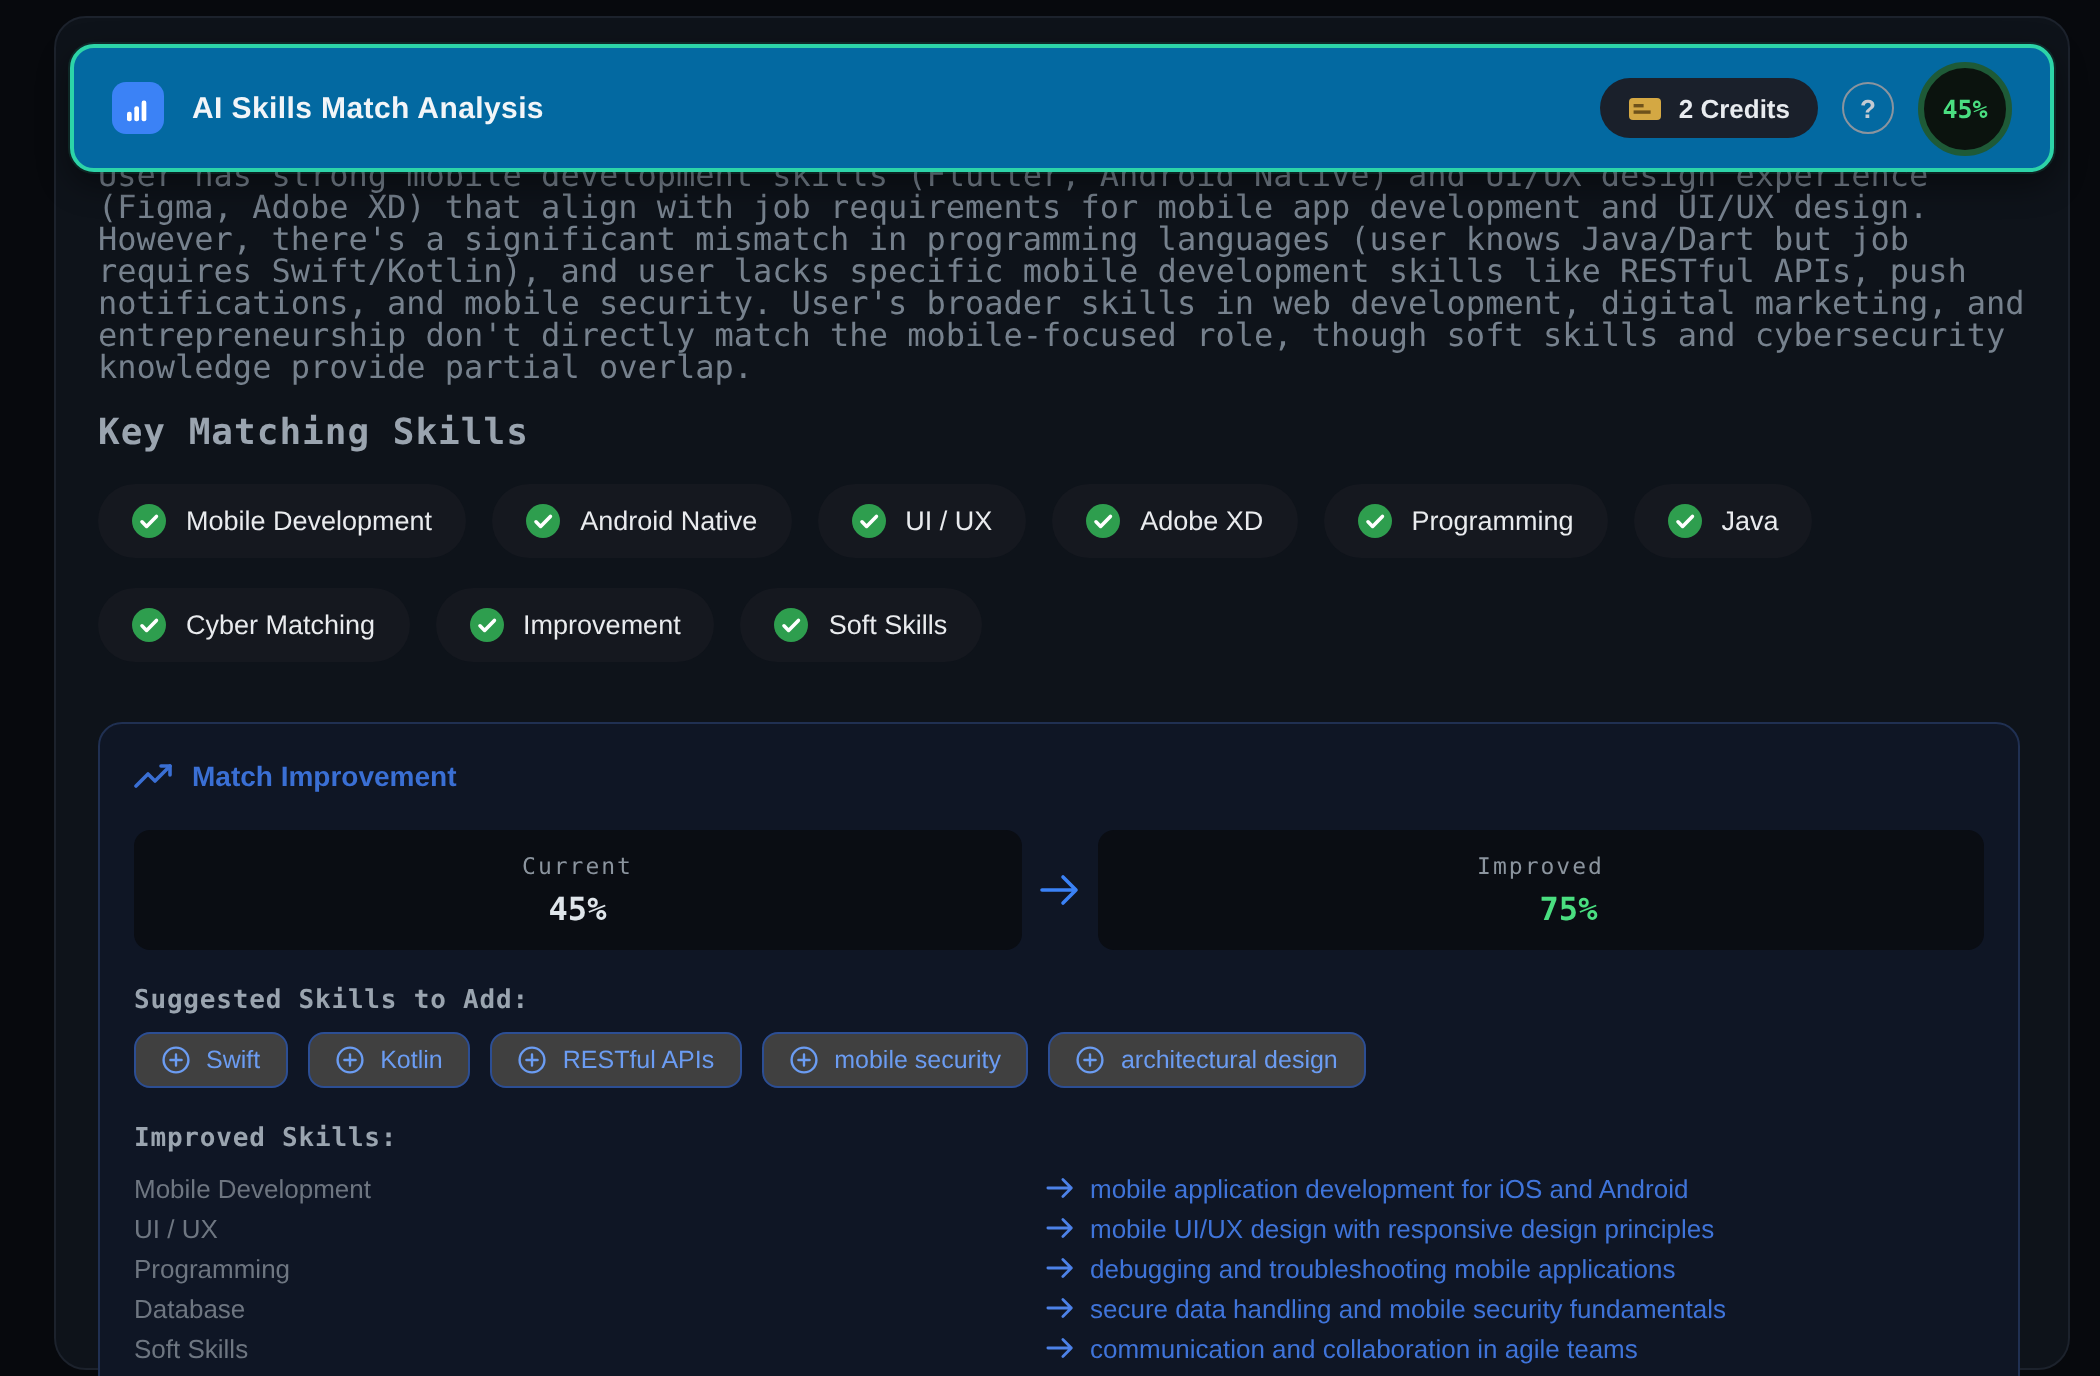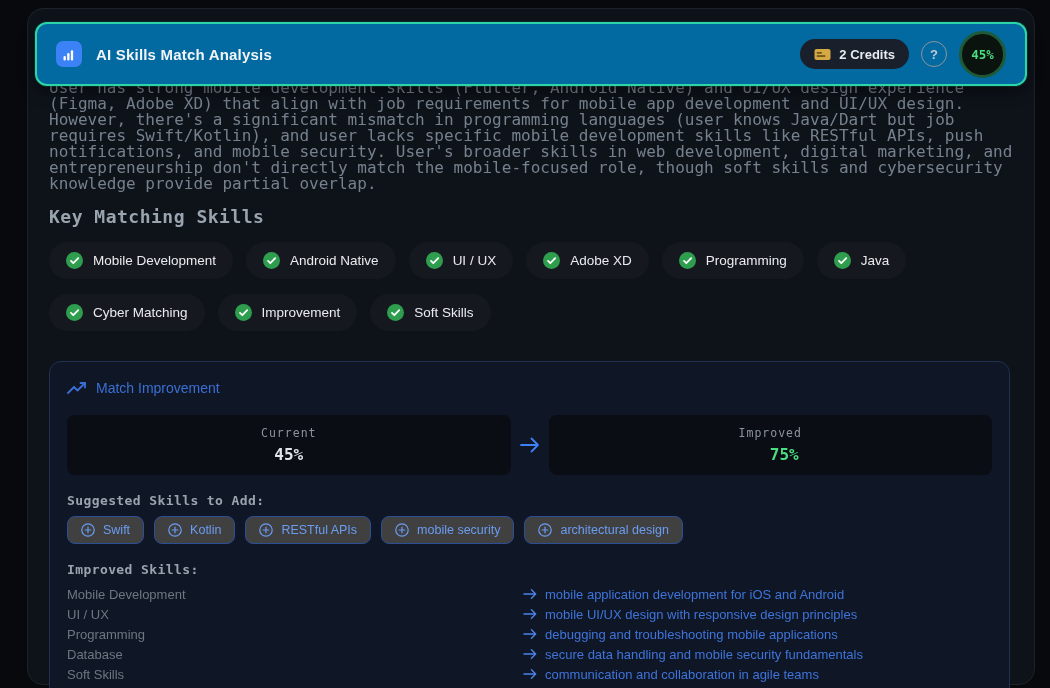--- a/index.html
+++ b/index.html
@@ -87,21 +87,21 @@
   .check { display: flex; }
   
   .match-card {
     margin-top: 30px;
     width: 961px;
     background: #0f1625;
     border: 1px solid #203052;
     border-radius: 12px;
     padding: 18px 17px 16px;
   }
-  .match-title { display: flex; align-items: center; gap: 9px; color: #3a6fd4; font-size: 14px; font-weight: normal; }
+  .match-title { display: flex; align-items: center; gap: 9px; color: #3a6fd4; font-size: 14px; font-weight: bold; }
   .stat-row { margin-top: 19px; display: flex; align-items: center; }
   .stat-box {
     flex: 1; height: 60px; border-radius: 8px;
     background: #0a0d13;
     display: flex; flex-direction: column; align-items: center; justify-content: center; gap: 5px;
   }
   .stat-label {
     font-family: "DejaVu Sans Mono", monospace;
     font-size: 11.5px; color: #8b949e; letter-spacing: 1px;
   }

